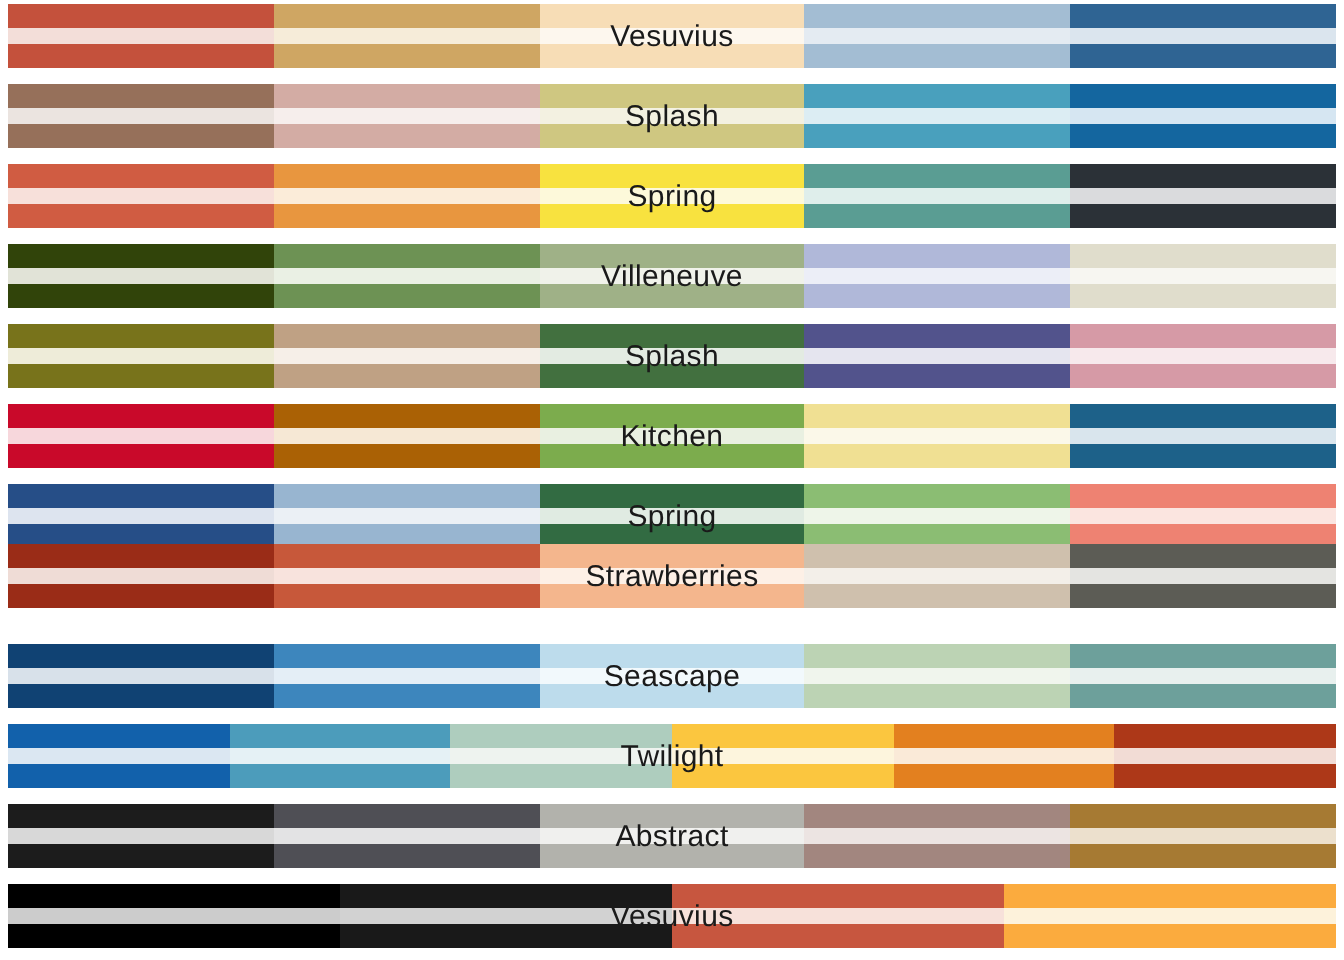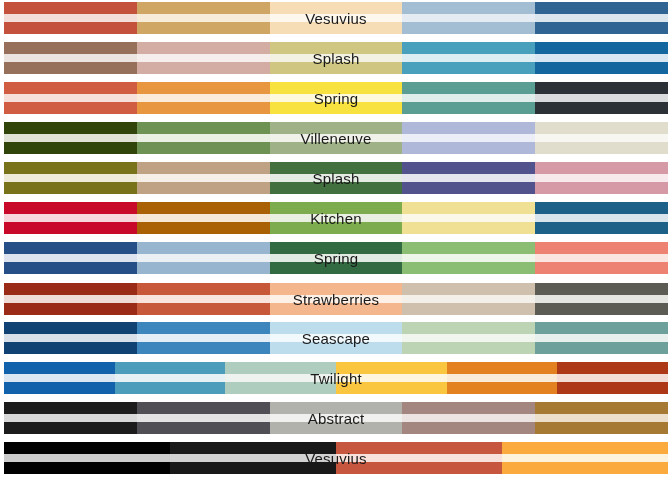--- a/index.html
+++ b/index.html
@@ -259,21 +259,21 @@
         <div class="swatch-band" style="background: rgb(238, 245, 233);"></div>
         <div class="swatch-bottom" style="background: rgb(139, 189, 115);"></div>
       </div>
       <div class="swatch">
         <div class="swatch-top" style="background: rgb(238, 130, 114);"></div>
         <div class="swatch-band" style="background: rgb(251, 229, 224);"></div>
         <div class="swatch-bottom" style="background: rgb(238, 130, 114);"></div>
       </div>
       <div class="row-label">Spring</div>
     </div>
-    <div class="palette-row" style="top: 283px;">
+    <div class="palette-row" style="top: 272px;">
       <div class="swatch">
         <div class="swatch-top" style="background: rgb(154, 44, 23);"></div>
         <div class="swatch-band" style="background: rgb(239, 220, 214);"></div>
         <div class="swatch-bottom" style="background: rgb(154, 44, 23);"></div>
       </div>
       <div class="swatch">
         <div class="swatch-top" style="background: rgb(199, 88, 58);"></div>
         <div class="swatch-band" style="background: rgb(248, 227, 221);"></div>
         <div class="swatch-bottom" style="background: rgb(199, 88, 58);"></div>
       </div>

